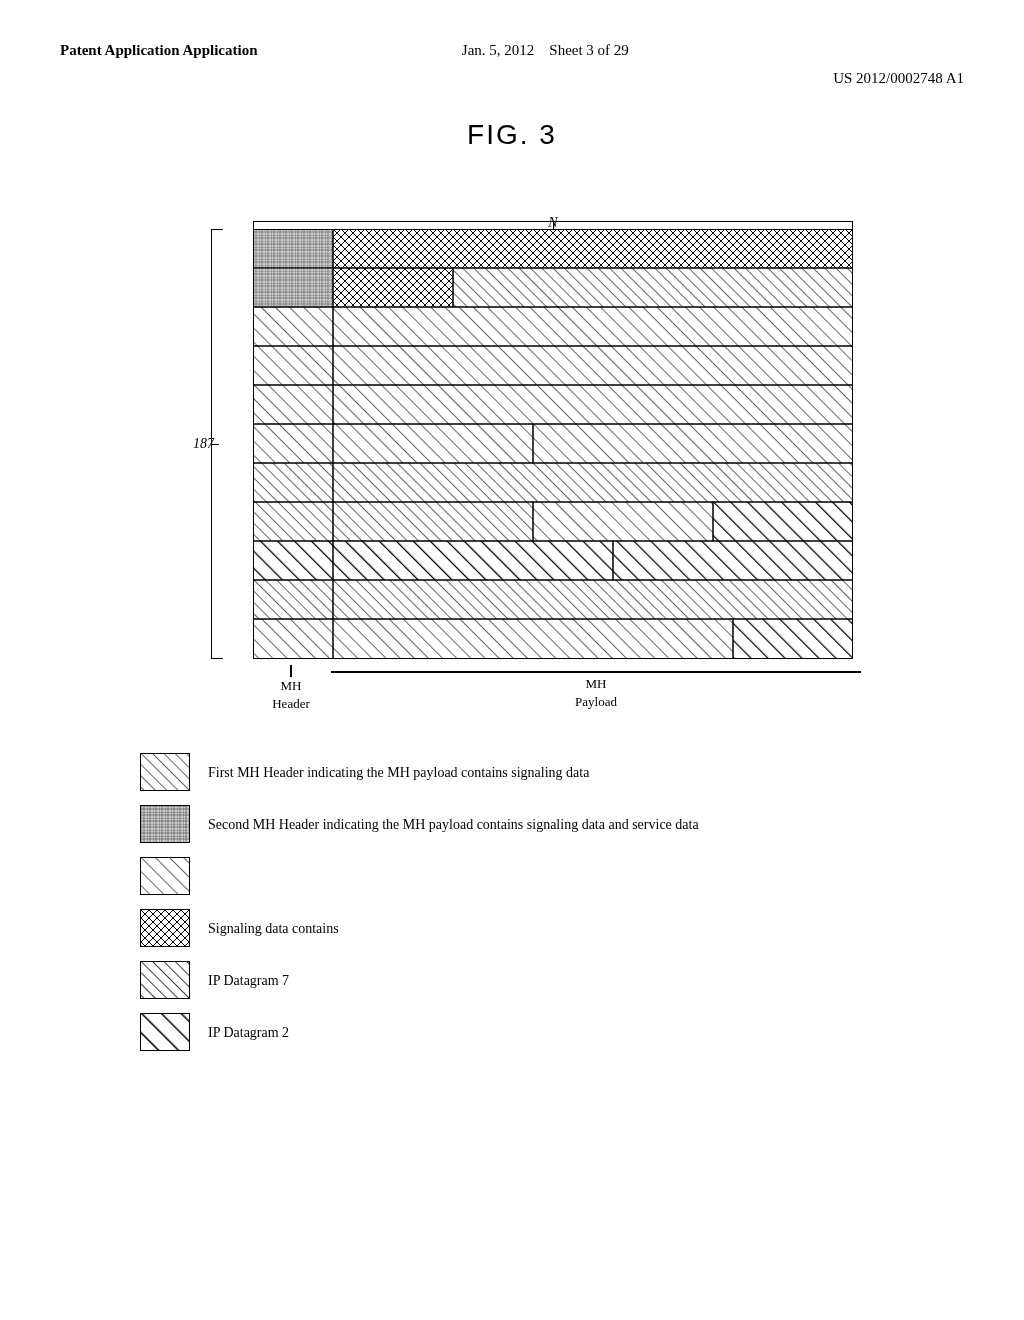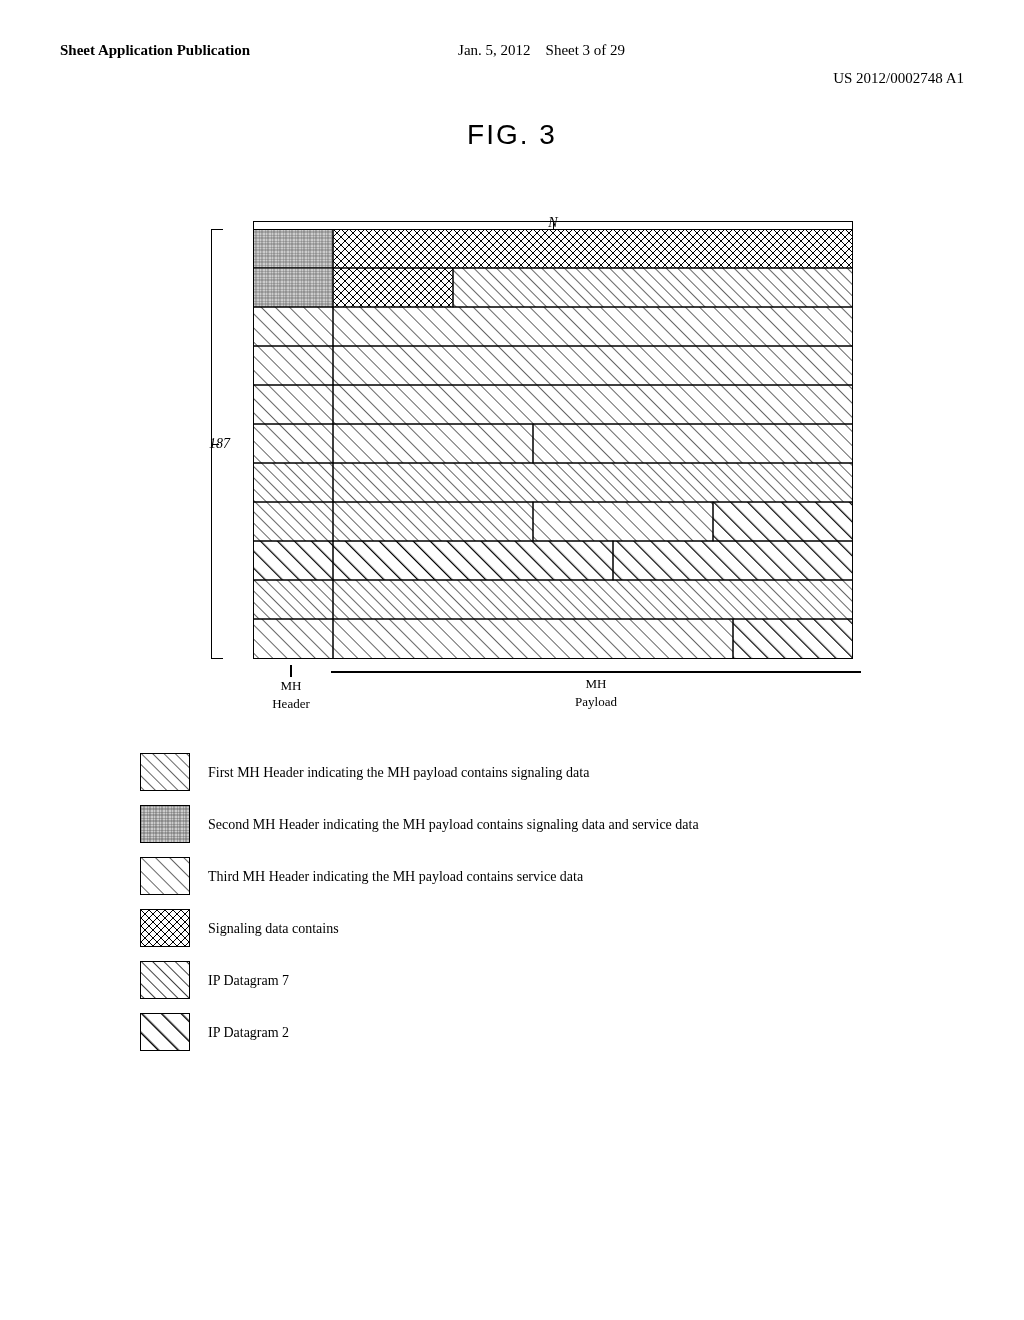--- a/index.html
+++ b/index.html
@@ -89,21 +89,21 @@
       position: relative;
     }
   </style>
 </head>
 <body>
 
 <div class="page">
 
   <div class="header">
     <div class="header-left">
-      <strong>Sheet Application Publication</strong>
+      <strong>Patent Application Application</strong>
     </div>
     <div class="header-center">
       <span>Jan. 5, 2012</span>&nbsp;&nbsp;&nbsp;
       <span>Sheet 3 of 29</span>
     </div>
     <div class="header-right">
       <span>US 2012/0002748 A1</span>
     </div>
   </div>
 
@@ -118,21 +118,21 @@
         <div style="position:absolute; top:20px; left:0; width:0; height:8px; border-left:1.5px solid #000;"></div>
         <div style="position:absolute; top:20px; right:0; width:0; height:8px; border-left:1.5px solid #000;"></div>
         <div style="position:absolute; top:20px; left:50%; width:0; height:8px; border-left:1.5px solid #000;"></div>
       </div>
 
       <div style="display:flex; align-items:center;">
 
         <div style="position:relative; width:60px; height:430px; display:flex; align-items:center; justify-content:flex-end;">
           <div style="position:absolute; left:18px; top:0; height:430px; width:12px; border-top:1.5px solid #000; border-bottom:1.5px solid #000; border-left:1.5px solid #000;"></div>
           <div style="position:absolute; left:18px; top:50%; width:8px; border-top:1.5px solid #000;"></div>
-          <div style="position:absolute; left:16px; top:50%; transform:translateY(-50%); font-size:14px; font-style:italic;">187</div>
+          <div style="position:absolute; left:0; top:50%; transform:translateY(-50%); font-size:14px; font-style:italic;">187</div>
         </div>
 
         <svg width="600" height="430" xmlns="http://www.w3.org/2000/svg">
           <defs>
 
             <pattern id="p-diag" patternUnits="userSpaceOnUse" width="8" height="8" patternTransform="rotate(-45)">
               <line x1="0" y1="0" x2="0" y2="8" stroke="#000" stroke-width="1.2"></line>
             </pattern>
 
             <pattern id="p-dotgrid" patternUnits="userSpaceOnUse" width="6" height="6">
@@ -256,21 +256,20 @@
       <div class="legend-box">
         <svg width="50" height="38" xmlns="http://www.w3.org/2000/svg">
           <defs>
             <pattern id="leg-p3" patternUnits="userSpaceOnUse" width="10" height="10" patternTransform="rotate(-45)">
               <line x1="0" y1="0" x2="0" y2="10" stroke="#000" stroke-width="1.2"></line>
             </pattern>
           </defs>
           <rect width="50" height="38" fill="url(#leg-p3)"></rect>
         </svg>
       </div>
-      <span class="legend-text">Third MH Header indicating the MH payload contains service data</span>
     </div>
 
     <div class="legend-item">
       <div class="legend-box">
         <svg width="50" height="38" xmlns="http://www.w3.org/2000/svg">
           <defs>
             <pattern id="leg-p4" patternUnits="userSpaceOnUse" width="8" height="8">
               <line x1="0" y1="0" x2="8" y2="8" stroke="#000" stroke-width="1"></line>
               <line x1="8" y1="0" x2="0" y2="8" stroke="#000" stroke-width="1"></line>
             </pattern>

